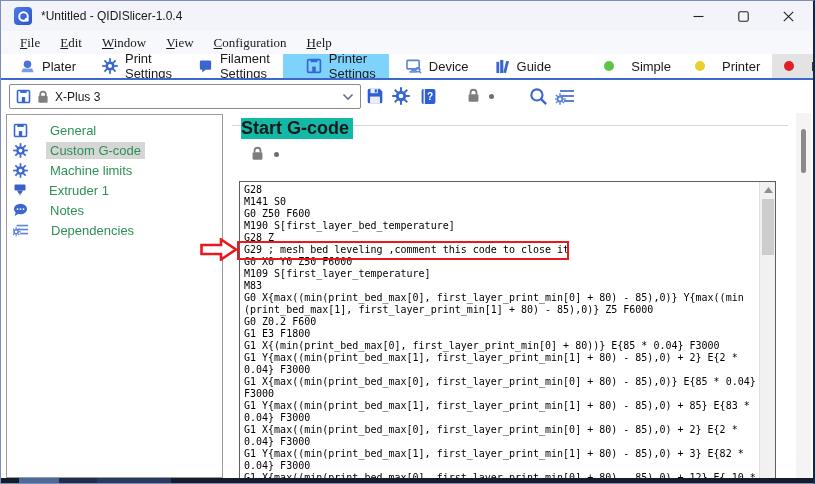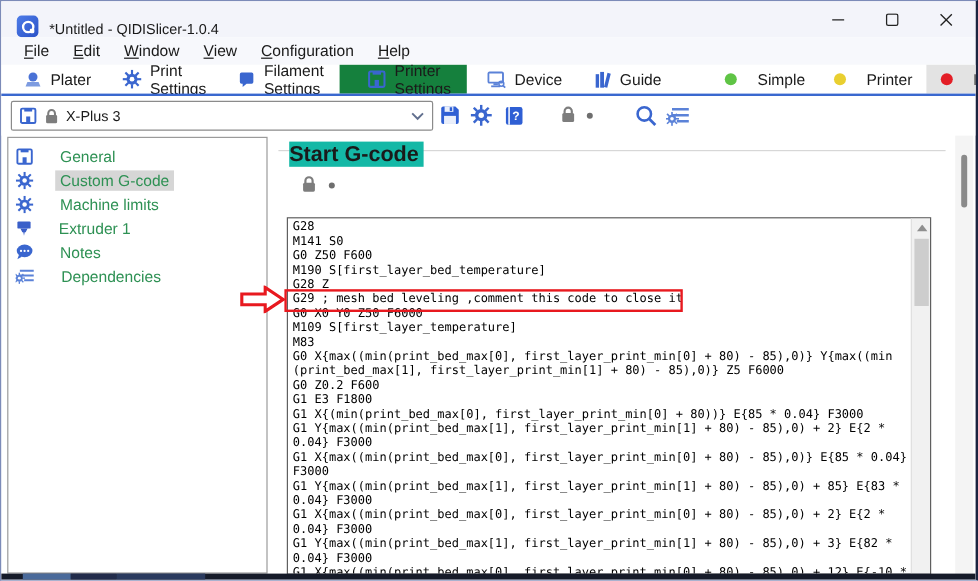--- a/index.html
+++ b/index.html
@@ -3,34 +3,34 @@
 <meta charset="utf-8">
 <style>
   * { margin:0; padding:0; box-sizing:border-box; }
   html,body { background:#cfd4dd; }
   .win {
     position:relative; width:815px; height:484px; background:#fff;
     font-family:"Liberation Sans", sans-serif; color:#1a1a1a;
     border:1px solid #7c8bb8; border-right:2px solid #1b2440; overflow:hidden;
   }
   
-  .titlebar { position:absolute; left:0; top:0; width:100%; height:30px; background:#f3f4fa; display:flex; align-items:flex-end; }
+  .titlebar { position:absolute; left:0; top:0; width:100%; height:30px; background:#f3f4fa; display:flex; align-items:center; }
   .appicon { width:18px; height:18px; margin-left:13px; border-radius:4px;
     background:linear-gradient(135deg,#4d7ce8,#2b52c7); display:flex; align-items:center; justify-content:center; }
   .wtitle { margin-left:9px; font-size:12px; color:#191919; }
   .caption-btns { position:absolute; right:2px; top:0; height:30px; display:flex; }
   .cap { width:45px; height:30px; display:flex; align-items:center; justify-content:center; background:transparent; border:0; }
   
   .menubar { position:absolute; left:0; top:30px; width:100%; height:23px; background:#f7f8fc; display:flex; align-items:center; padding-left:9px; font-size:13px; }
-  .menu-item { padding:2px 10px; }
+  .menu-item { padding:2px 10px;font-family:Liberation Serif, serif; }
   .u { text-decoration:underline; }
   
   .tabbar { position:absolute; left:0; top:53px; width:100%; height:24px; background:#fff; display:flex; align-items:center; padding-left:6px; font-size:13px; }
   .tab { display:flex; align-items:center; gap:7px; padding:0 13px; height:24px; }
-  .tab.selected { background:#15803d;padding-left:23px; }
+  .tab.selected { background:#7dd3fc;padding-left:23px; }
   .tab-underline { position:absolute; left:0; top:77px; width:100%; height:2px; background:#3a68cf; }
   .mode { display:flex; align-items:center; gap:17px; padding:0 12px; height:24px; }
   .dot { width:10px; height:10px; border-radius:50%; }
   .dot-simple { background:#5fc445; }
   .dot-advanced { background:#e9cf30; }
   .dot-expert { background:#e31e26; }
   .mode-expert { background:#e3e3e3; font-weight:bold; padding-right:22px; }
   
   .toolbar { position:absolute; left:0; top:79px; width:100%; height:33px; background:#fff; }
   .combo { position:absolute; left:8px; top:4px; width:352px; height:25px; background:#fff; border:1px solid #8b8b8b; border-radius:2px; display:flex; align-items:center; padding:0 6px; gap:6px; font-size:12px; }

